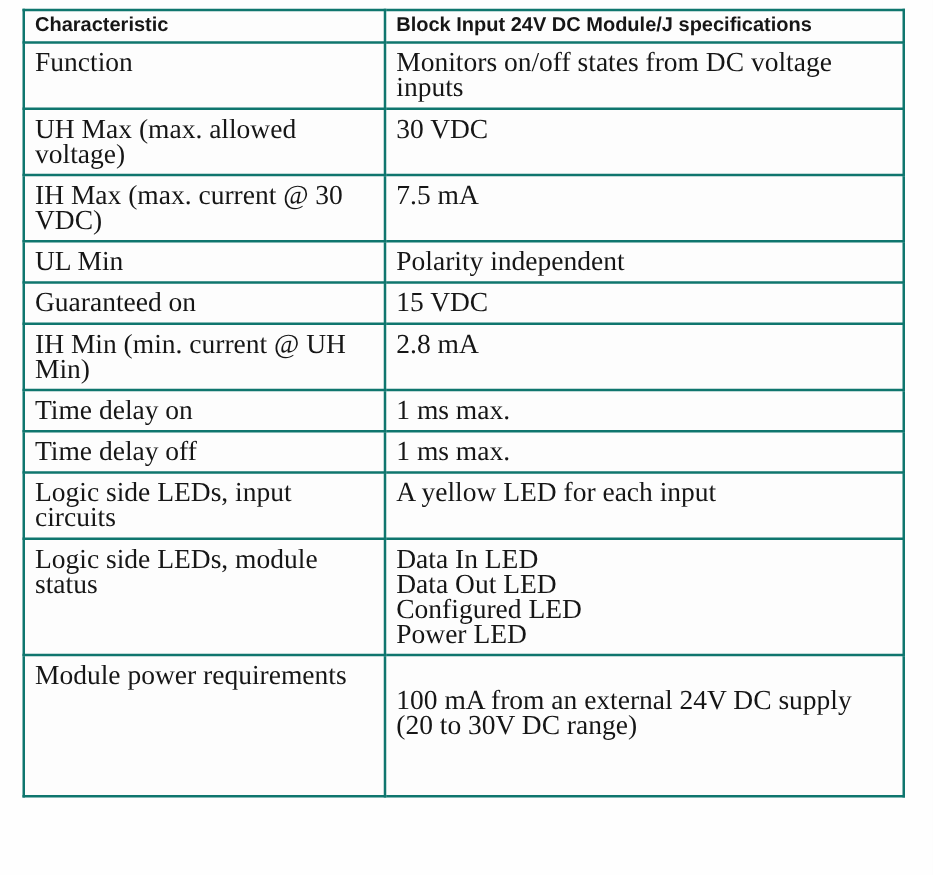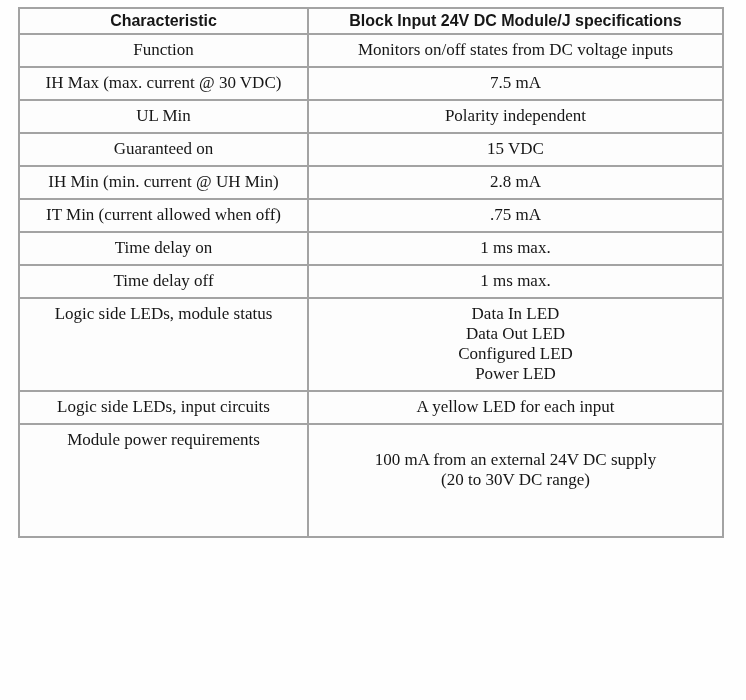--- a/index.html
+++ b/index.html
@@ -22,37 +22,37 @@
     top: 7px;
     width: 704px;
     border-collapse: collapse;
     table-layout: fixed;
     background: #fdfdfd;
   }
   table.spec-table col.col-1 { width: 289px; }
   table.spec-table col.col-2 { width: 415px; }
   table.spec-table th,
   table.spec-table td {
-    border: 2px solid #a3a3a3;
+    border: 2px solid #0f766e;
     vertical-align: top;
-    text-align: center;
+    text-align: left;
     color: #161616;
     overflow: hidden;
   }
   table.spec-table th {
     font-family: "Liberation Sans", sans-serif;
     font-weight: bold;
     font-size: 16px;
     line-height: 19px;
     padding: 2px 8px 3px 8px;
   }
   table.spec-table td {
     font-family: "Liberation Serif", serif;
     font-weight: normal;
-    font-size: 17px;
+    font-size: 22px;
     line-height: 20px;
     padding: 5px 8px 6px 8px;
     white-space: pre-line;
   }
 </style>
 </head>
 <body>
 
 <div class="page">
   <table class="spec-table">
@@ -65,57 +65,57 @@
         <th>Characteristic</th>
         <th>Block Input 24V DC Module/J specifications</th>
       </tr>
     </thead>
     <tbody>
       <tr>
         <td>Function</td>
         <td>Monitors on/off states from DC voltage inputs</td>
       </tr>
       <tr>
+        <td>UH Max (max. allowed voltage)</td>
+        <td>30 VDC</td>
+      </tr>
+      <tr>
         <td>IH Max (max. current @ 30 VDC)</td>
         <td>7.5 mA</td>
       </tr>
       <tr>
         <td>UL Min</td>
         <td>Polarity independent</td>
       </tr>
       <tr>
         <td>Guaranteed on</td>
         <td>15 VDC</td>
       </tr>
       <tr>
         <td>IH Min (min. current @ UH Min)</td>
         <td>2.8 mA</td>
       </tr>
       <tr>
-        <td>IT Min (current allowed when off)</td>
-        <td>.75 mA</td>
-      </tr>
-      <tr>
         <td>Time delay on</td>
         <td>1 ms max.</td>
       </tr>
       <tr>
         <td>Time delay off</td>
         <td>1 ms max.</td>
       </tr>
       <tr>
+        <td>Logic side LEDs, input circuits</td>
+        <td>A yellow LED for each input</td>
+      </tr>
+      <tr>
         <td>Logic side LEDs, module status</td>
         <td>Data In LED
 Data Out LED
 Configured LED
 Power  LED</td>
-      </tr>
-      <tr>
-        <td>Logic side LEDs, input circuits</td>
-        <td>A yellow LED for each input</td>
       </tr>
       <tr>
         <td>Module power requirements</td>
         <td>
           <div>100 mA from an external 24V DC supply
 (20 to 30V DC range)</div>
           
         </td>
       </tr>
     </tbody>

